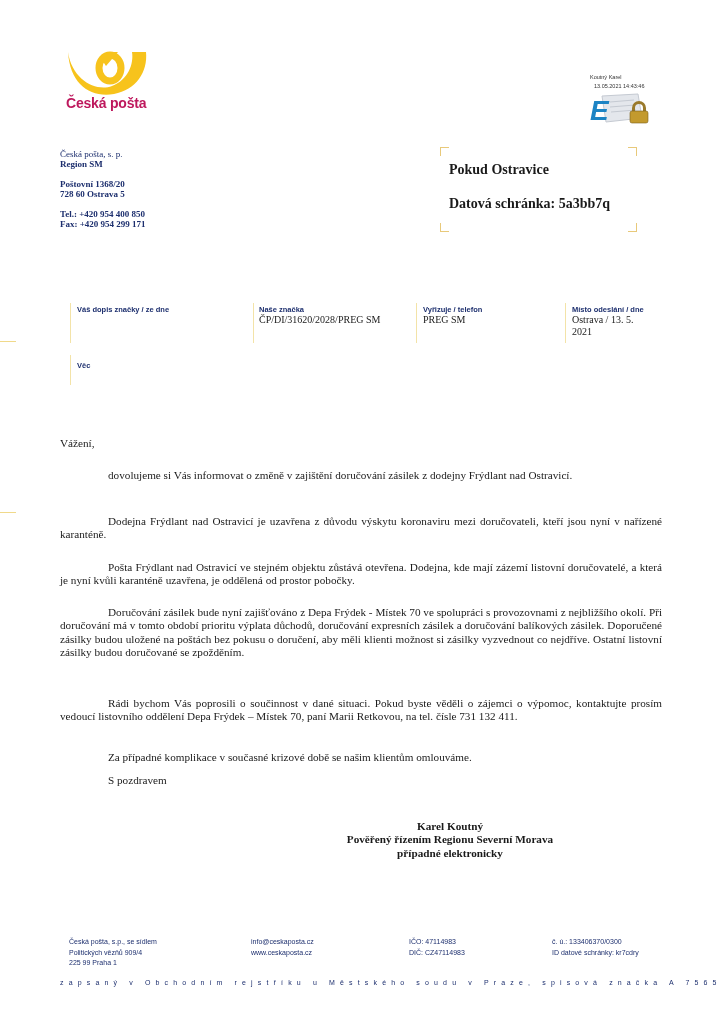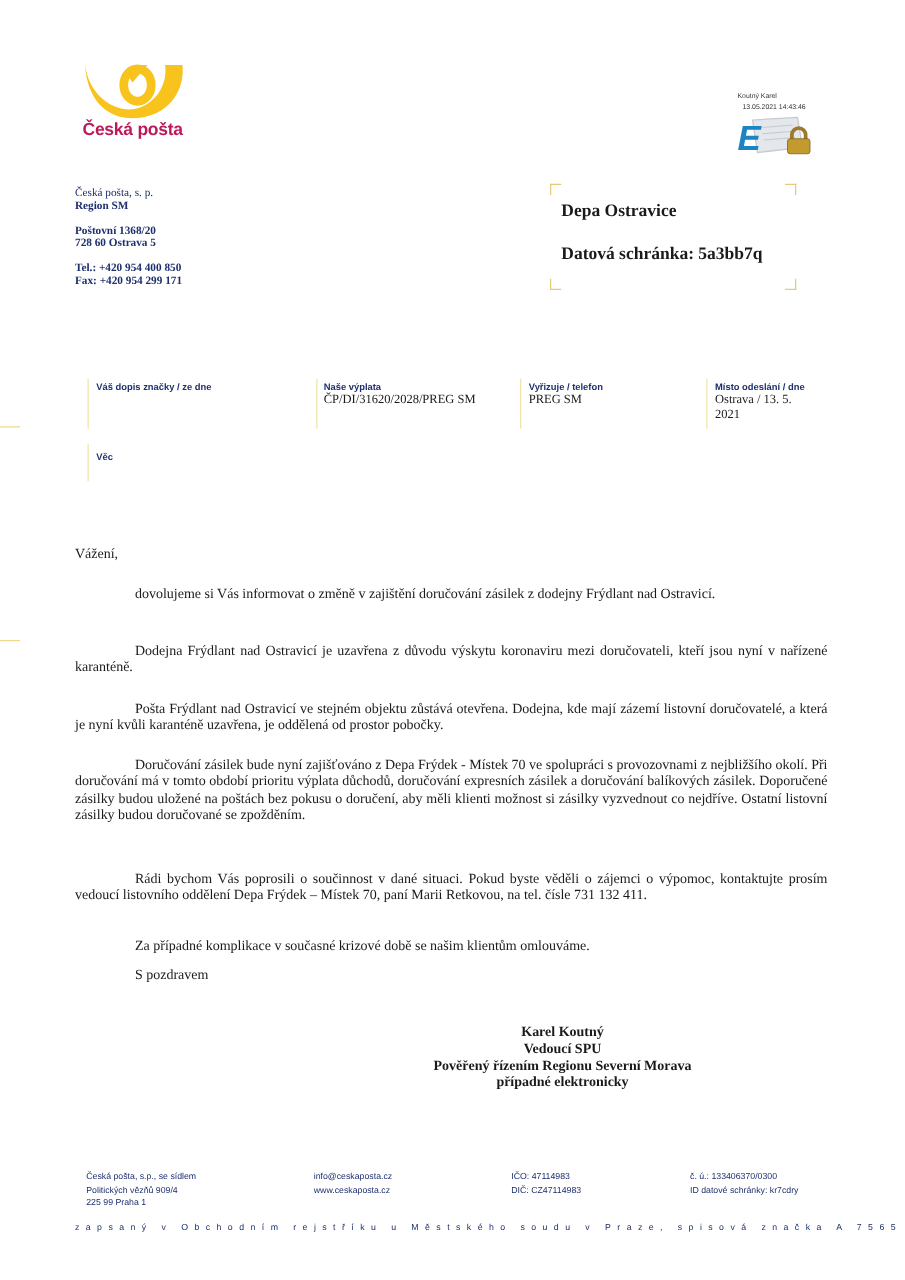--- a/index.html
+++ b/index.html
@@ -80,31 +80,31 @@
   <div class="b">728 60 Ostrava 5</div>
   <div class="gap"></div>
   <div class="b">Tel.: +420 954 400 850</div>
   <div class="b">Fax: +420 954 299 171</div>
 </div>
 
 <div class="abs corner c-tl"></div>
 <div class="abs corner c-tr"></div>
 <div class="abs corner c-bl"></div>
 <div class="abs corner c-br"></div>
-<div class="abs recip1">Depa Ostravice</div>
+<div class="abs recip1">Pokud Ostravice</div>
 <div class="abs recip2">Datová schránka: 5a3bb7q</div>
 
 <div class="abs edge-mark" style="top:341px;"></div>
 <div class="abs edge-mark" style="top:512px;"></div>
 
 <div class="abs ref" style="left:70px; top:303px; height:40px;"></div>
 <div class="abs ref-label" style="left:77px; top:305px;">Váš dopis značky / ze dne</div>
 
 <div class="abs ref" style="left:253px; top:303px; height:40px;"></div>
-<div class="abs ref-label" style="left:259px; top:305px;">Naše výplata</div>
+<div class="abs ref-label" style="left:259px; top:305px;">Naše značka</div>
 <div class="abs ref-value" style="left:259px; top:314px;">ČP/DI/31620/2028/PREG SM</div>
 
 <div class="abs ref" style="left:416px; top:303px; height:40px;"></div>
 <div class="abs ref-label" style="left:423px; top:305px;">Vyřizuje / telefon</div>
 <div class="abs ref-value" style="left:423px; top:314px;">PREG SM</div>
 
 <div class="abs ref" style="left:565px; top:303px; height:40px;"></div>
 <div class="abs ref-label" style="left:572px; top:305px;">Místo odeslání / dne</div>
 <div class="abs ref-value" style="left:572px; top:314px;">
   <div>Ostrava / 13. 5.</div>
@@ -118,21 +118,20 @@
 <div class="abs body-text indent" style="top:469px;">dovolujeme si Vás informovat o změně v zajištění doručování zásilek z dodejny Frýdlant nad Ostravicí.</div>
 <div class="abs body-text indent" style="top:515px;">Dodejna Frýdlant nad Ostravicí je uzavřena z důvodu výskytu koronaviru mezi doručovateli, kteří jsou nyní v nařízené karanténě.</div>
 <div class="abs body-text indent" style="top:561px;">Pošta Frýdlant nad Ostravicí ve stejném objektu zůstává otevřena. Dodejna, kde mají zázemí listovní doručovatelé, a která je nyní kvůli karanténě uzavřena, je oddělená od prostor pobočky.</div>
 <div class="abs body-text indent" style="top:606px;">Doručování zásilek bude nyní zajišťováno z Depa Frýdek - Místek 70 ve spolupráci s provozovnami z nejbližšího okolí.  Při doručování má v tomto období prioritu výplata důchodů, doručování expresních zásilek a doručování balíkových zásilek. Doporučené zásilky budou uložené na poštách bez pokusu o doručení, aby měli klienti možnost si zásilky vyzvednout co nejdříve. Ostatní listovní zásilky budou doručované se zpožděním.</div>
 <div class="abs body-text indent" style="top:697px;">Rádi bychom Vás poprosili o součinnost v dané situaci. Pokud byste věděli o zájemci o výpomoc, kontaktujte prosím vedoucí listovního oddělení Depa Frýdek – Místek 70, paní Marii Retkovou, na tel. čísle 731 132 411.</div>
 <div class="abs indent-line" style="top:751px;">Za případné komplikace v současné krizové době se našim klientům omlouváme.</div>
 <div class="abs indent-line" style="top:774px;">S pozdravem</div>
 
 <div class="abs sig" style="top:820px;">
   <div>Karel Koutný</div>
-  <div>Vedoucí SPU</div>
   <div>Pověřený řízením Regionu Severní Morava</div>
   <div>případné elektronicky</div>
 </div>
 
 <div class="abs foot" style="left:69px; top:937px;">
   <div>Česká pošta, s.p., se sídlem</div>
   <div>Politických vězňů 909/4</div>
   <div>225 99 Praha 1</div>
 </div>
 <div class="abs foot" style="left:251px; top:937px;">

